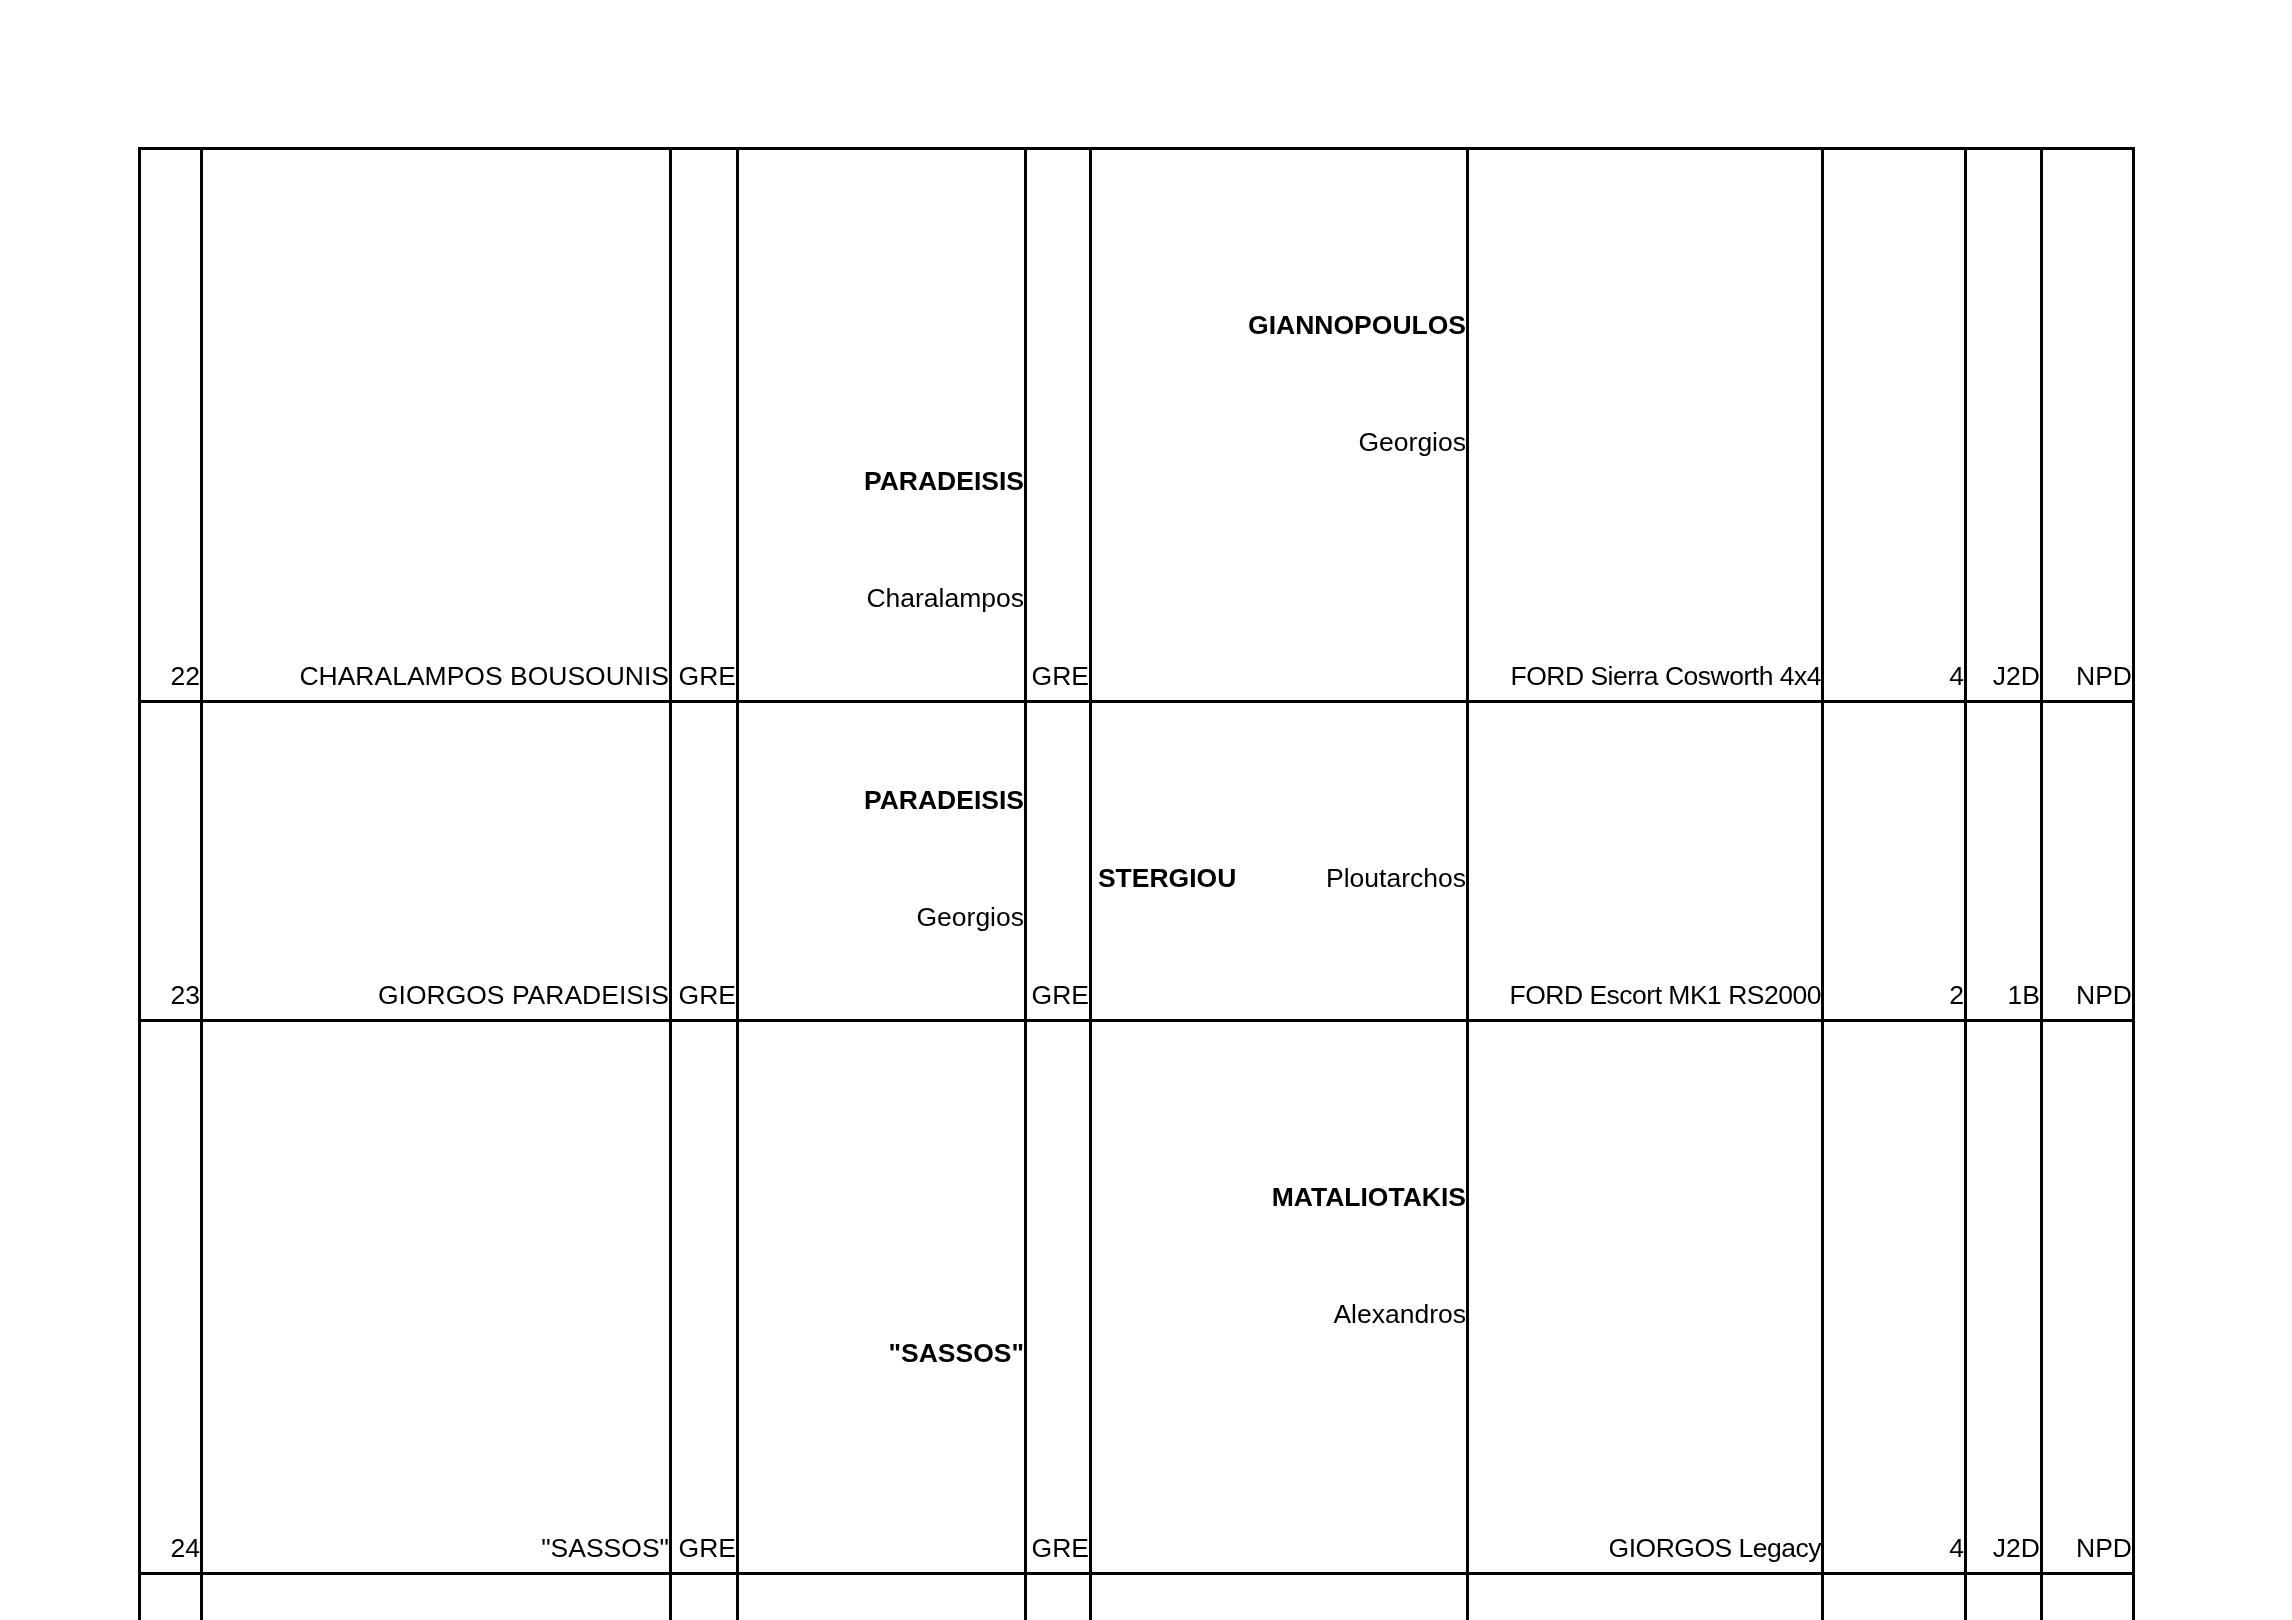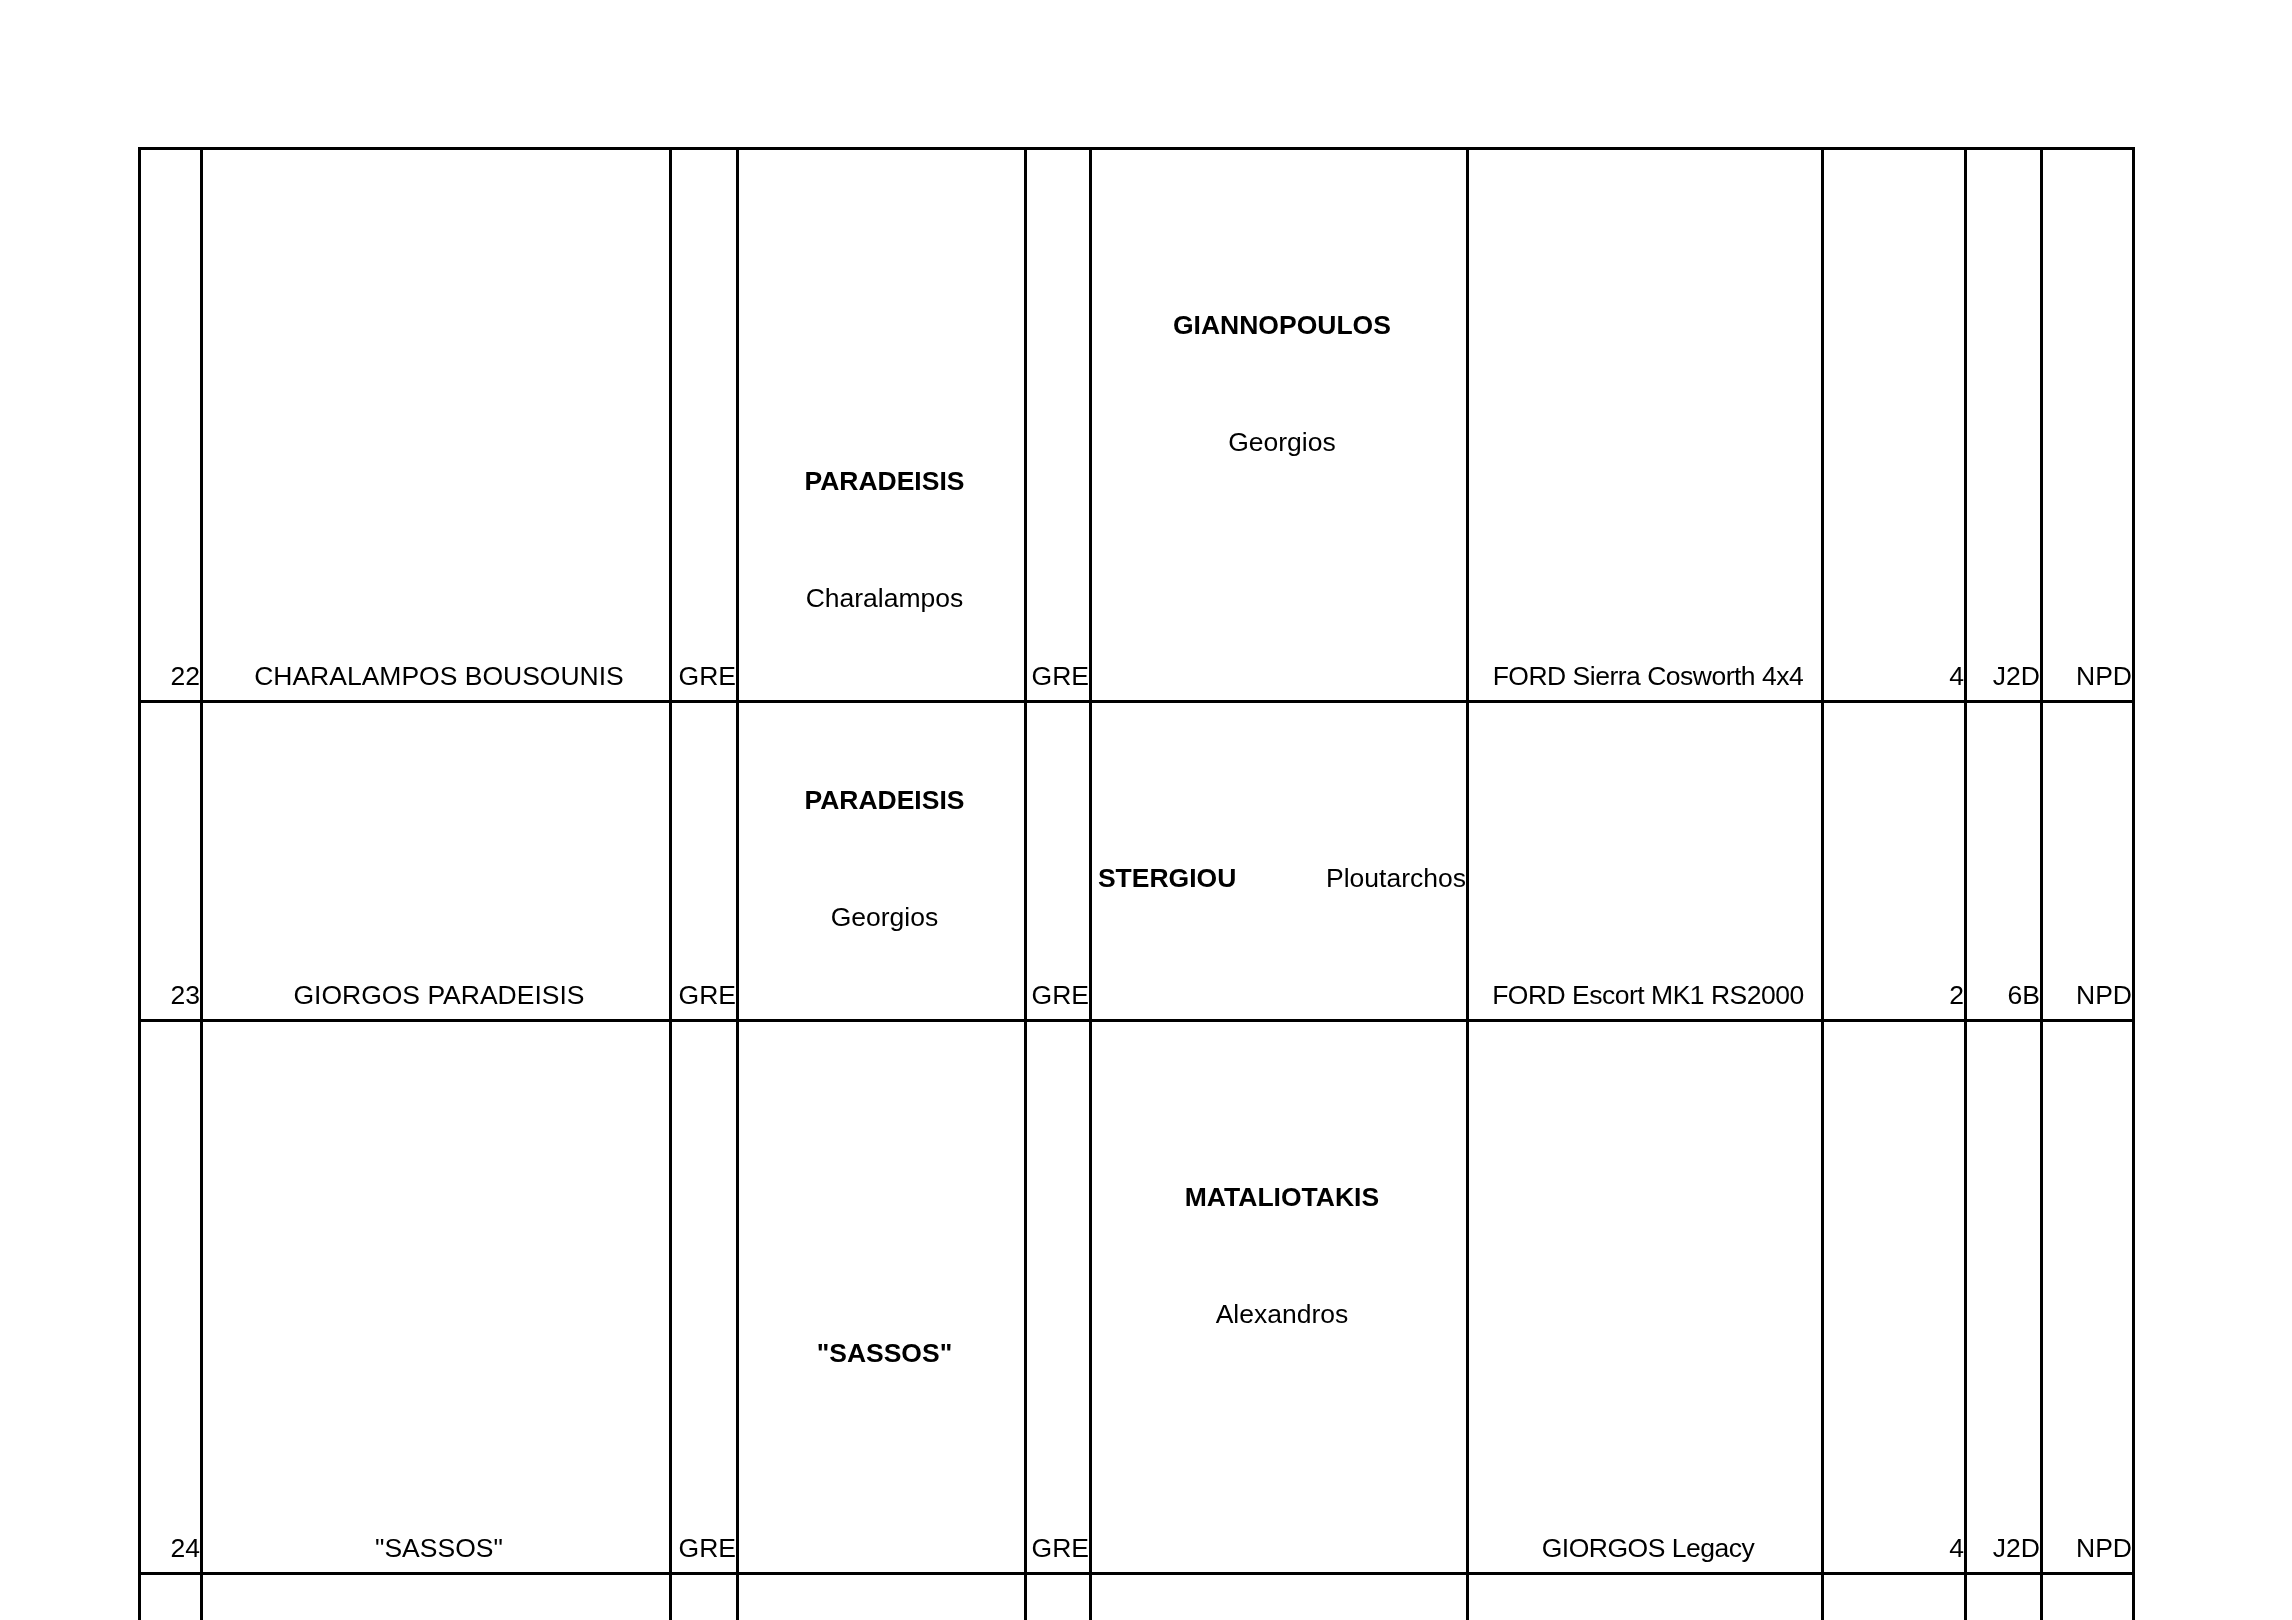--- a/index.html
+++ b/index.html
@@ -28,21 +28,21 @@
     border-bottom: 3.9px solid #000;
     box-sizing: border-box;
     height: 82px;
     vertical-align: bottom;
     overflow: hidden;
     padding: 0 0 3.9px 0;
     font-size: 26.5px;
     line-height: 39px;
     white-space: pre;
   }
-  td.t-left  { text-align: center; padding-left: 5.9px; }
+  td.t-left  { text-align: right; padding-left: 5.9px; }
   td.t-center{ text-align: right; }
   .nl { white-space: pre; min-height: 39px; }
   .b  { font-weight: bold; }
   .split-line {
     display: flex;
     justify-content: space-between;
     padding-right: 0;
     white-space: pre;
   }
   td.car-cell { letter-spacing: -0.5px; }
@@ -98,21 +98,21 @@
     <td class="t-center">GRE</td>
     <td class="t-left">
       
       <div class="nl split-line">
         <span class="b">STERGIOU</span><span>Ploutarchos</span>
       </div>
       
     </td>
     <td class="t-left car-cell">FORD Escort MK1 RS2000</td>
     <td class="t-center">2</td>
-    <td class="t-center">6B</td>
+    <td class="t-center">1B</td>
     <td class="t-center">NPD</td>
   </tr>
         <tr>
     <td class="t-center">24</td>
     <td class="t-left">"SASSOS"</td>
     <td class="t-center">GRE</td>
     <td class="t-left">
       <div class="nl b">"SASSOS"</div>
       <div class="nl"></div>
     </td>

